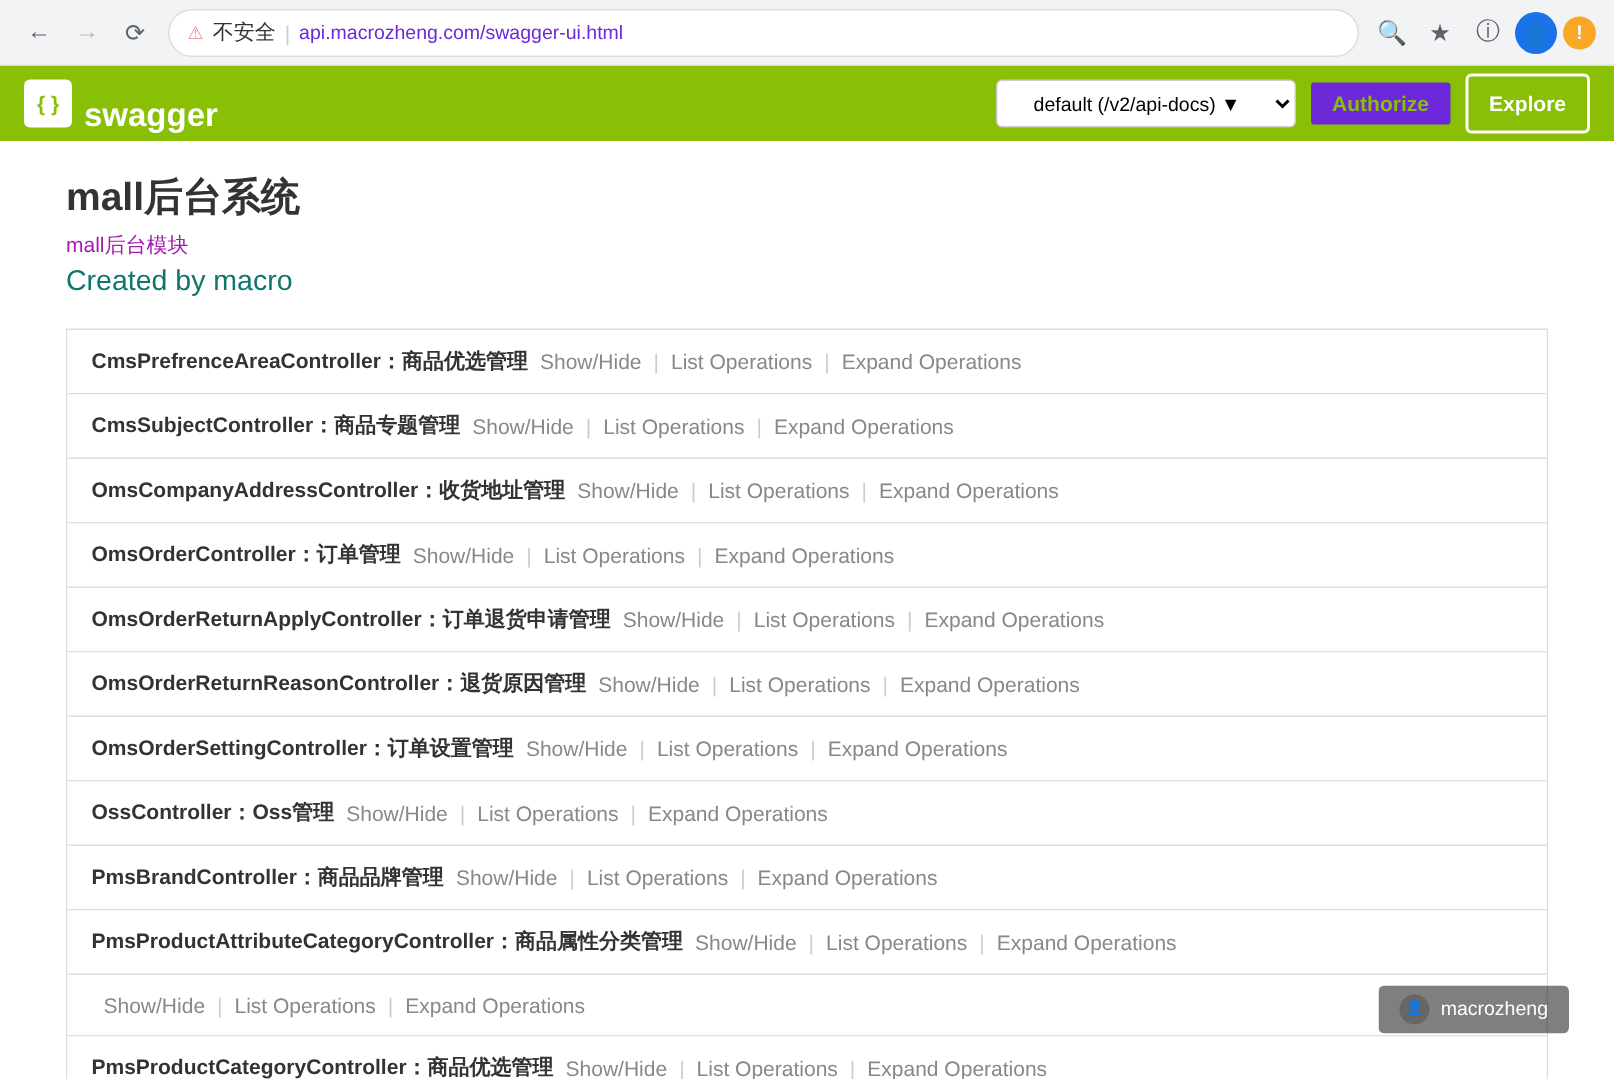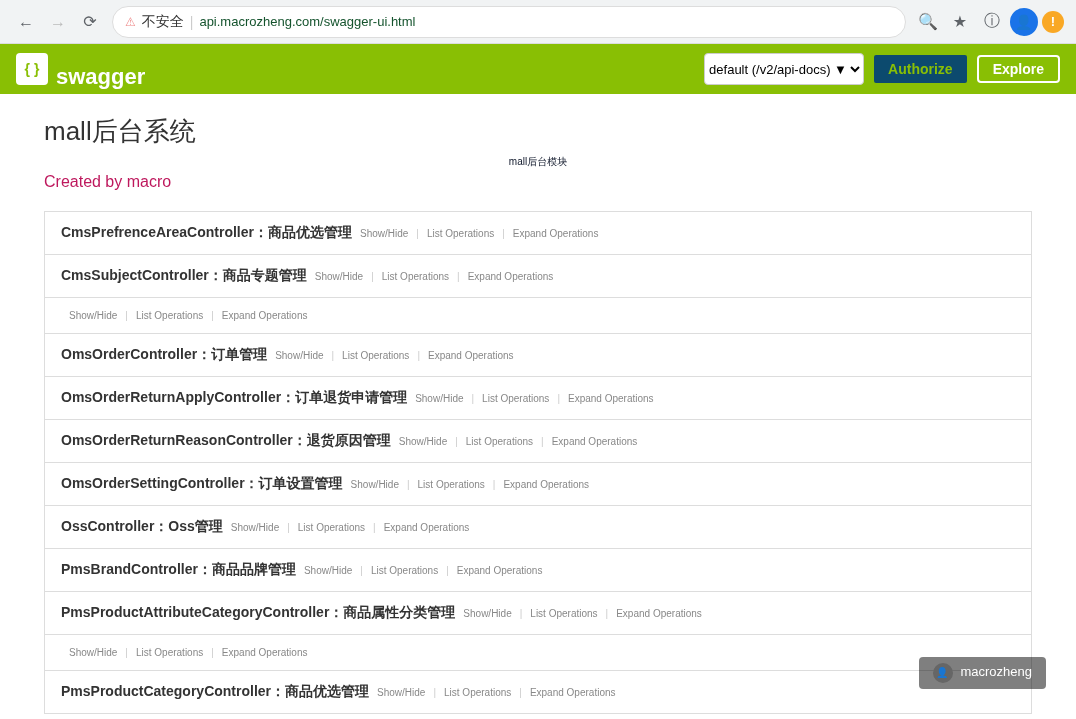--- a/index.html
+++ b/index.html
@@ -36,21 +36,21 @@
       display: flex;
       align-items: center;
       background: #fff;
       border: 1px solid #ddd;
       border-radius: 20px;
       padding: 4px 12px;
       height: 32px;
       gap: 6px;
     }
     .lock-icon { color: #e88; font-size: 12px; }
-    .url-text { font-size: 13px; color: #14532d; flex: 1; }
+    .url-text { font-size: 13px; color: #6d28d9; flex: 1; }
     .browser-actions { display: flex; gap: 4px; align-items: center; }
     .browser-action-btn {
       width: 28px; height: 28px;
       border: none; background: none; cursor: pointer;
       border-radius: 50%;
       display: flex; align-items: center; justify-content: center;
       color: #5f6368; font-size: 16px;
     }
     .profile-btn {
       width: 28px; height: 28px;
@@ -101,70 +101,69 @@
     }
     .swagger-header-right {
       display: flex;
       align-items: center;
       gap: 8px;
     }
     .api-selector {
       background: #fff;
       border: 1px solid #ccc;
       border-radius: 4px;
-      padding: 4px 0;
+      padding: 4px 20px;
       font-size: 13px;
       cursor: pointer;
       height: 32px;
     }
     .authorize-btn {
-      background: #0c4a6e;
+      background: #6d28d9;
       color: #89bf04;
       border: 2px solid #89bf04;
       border-radius: 4px;
       padding: 4px 14px;
       font-size: 14px;
       font-weight: bold;
       cursor: pointer;
       height: 32px;
     }
     .explore-btn {
       background: #89bf04;
       color: #fff;
       border: 2px solid #fff;
       border-radius: 4px;
       padding: 4px 14px;
       font-size: 14px;
       font-weight: bold;
       cursor: pointer;
-      height: 28px;
+      height: 40px;
     }
 
     
     .main-content {
       max-width: 1020px;
       margin: 0 auto;
       padding: 20px 16px;
     }
 
     .api-title {
       font-size: 26px;
-      font-weight: normal;
+      font-weight: bold;
       color: #333;
       margin-bottom: 6px;
     }
     .api-subtitle {
-      font-size: 10px;
-      color: #0f172a;
+      font-size: 14px;
+      color: #a21caf;
       margin-bottom: 4px;
-      text-align: center;
     }
     .api-created-by {
-      font-size: 16px;
-      color: #be185d;
+      font-size: 19px;
+      color: #0f766e;
       margin-bottom: 20px;
     }
 
     
     .controller-list {
       width: 100%;
       border: 1px solid #ddd;
     }
     .controller-item {
       border-bottom: 1px solid #ddd;
@@ -184,21 +183,21 @@
       font-size: 14px;
       font-weight: bold;
       color: #333;
     }
     .controller-actions {
       display: flex;
       align-items: center;
       gap: 0;
       white-space: nowrap;
       color: #888;
-      font-size: 10px;
+      font-size: 14px;
     }
     .controller-action-link {
       color: #888;
       cursor: pointer;
       padding: 0 8px;
       text-decoration: none;
     }
     .divider {
       color: #ccc;
       padding: 0;
@@ -304,20 +303,21 @@
               <span class="controller-action-link">Show/Hide</span>
               <span class="divider"> | </span>
               <span class="controller-action-link">List Operations</span>
               <span class="divider"> | </span>
               <span class="controller-action-link">Expand Operations</span>
             </div>
           </div>
         </div>
         <div class="controller-item">
           <div class="controller-row">
+            <span class="controller-name">OmsCompanyAddressController：收货地址管理</span>
             <div class="controller-actions">
               <span class="controller-action-link">Show/Hide</span>
               <span class="divider"> | </span>
               <span class="controller-action-link">List Operations</span>
               <span class="divider"> | </span>
               <span class="controller-action-link">Expand Operations</span>
             </div>
           </div>
         </div>
         <div class="controller-item">

